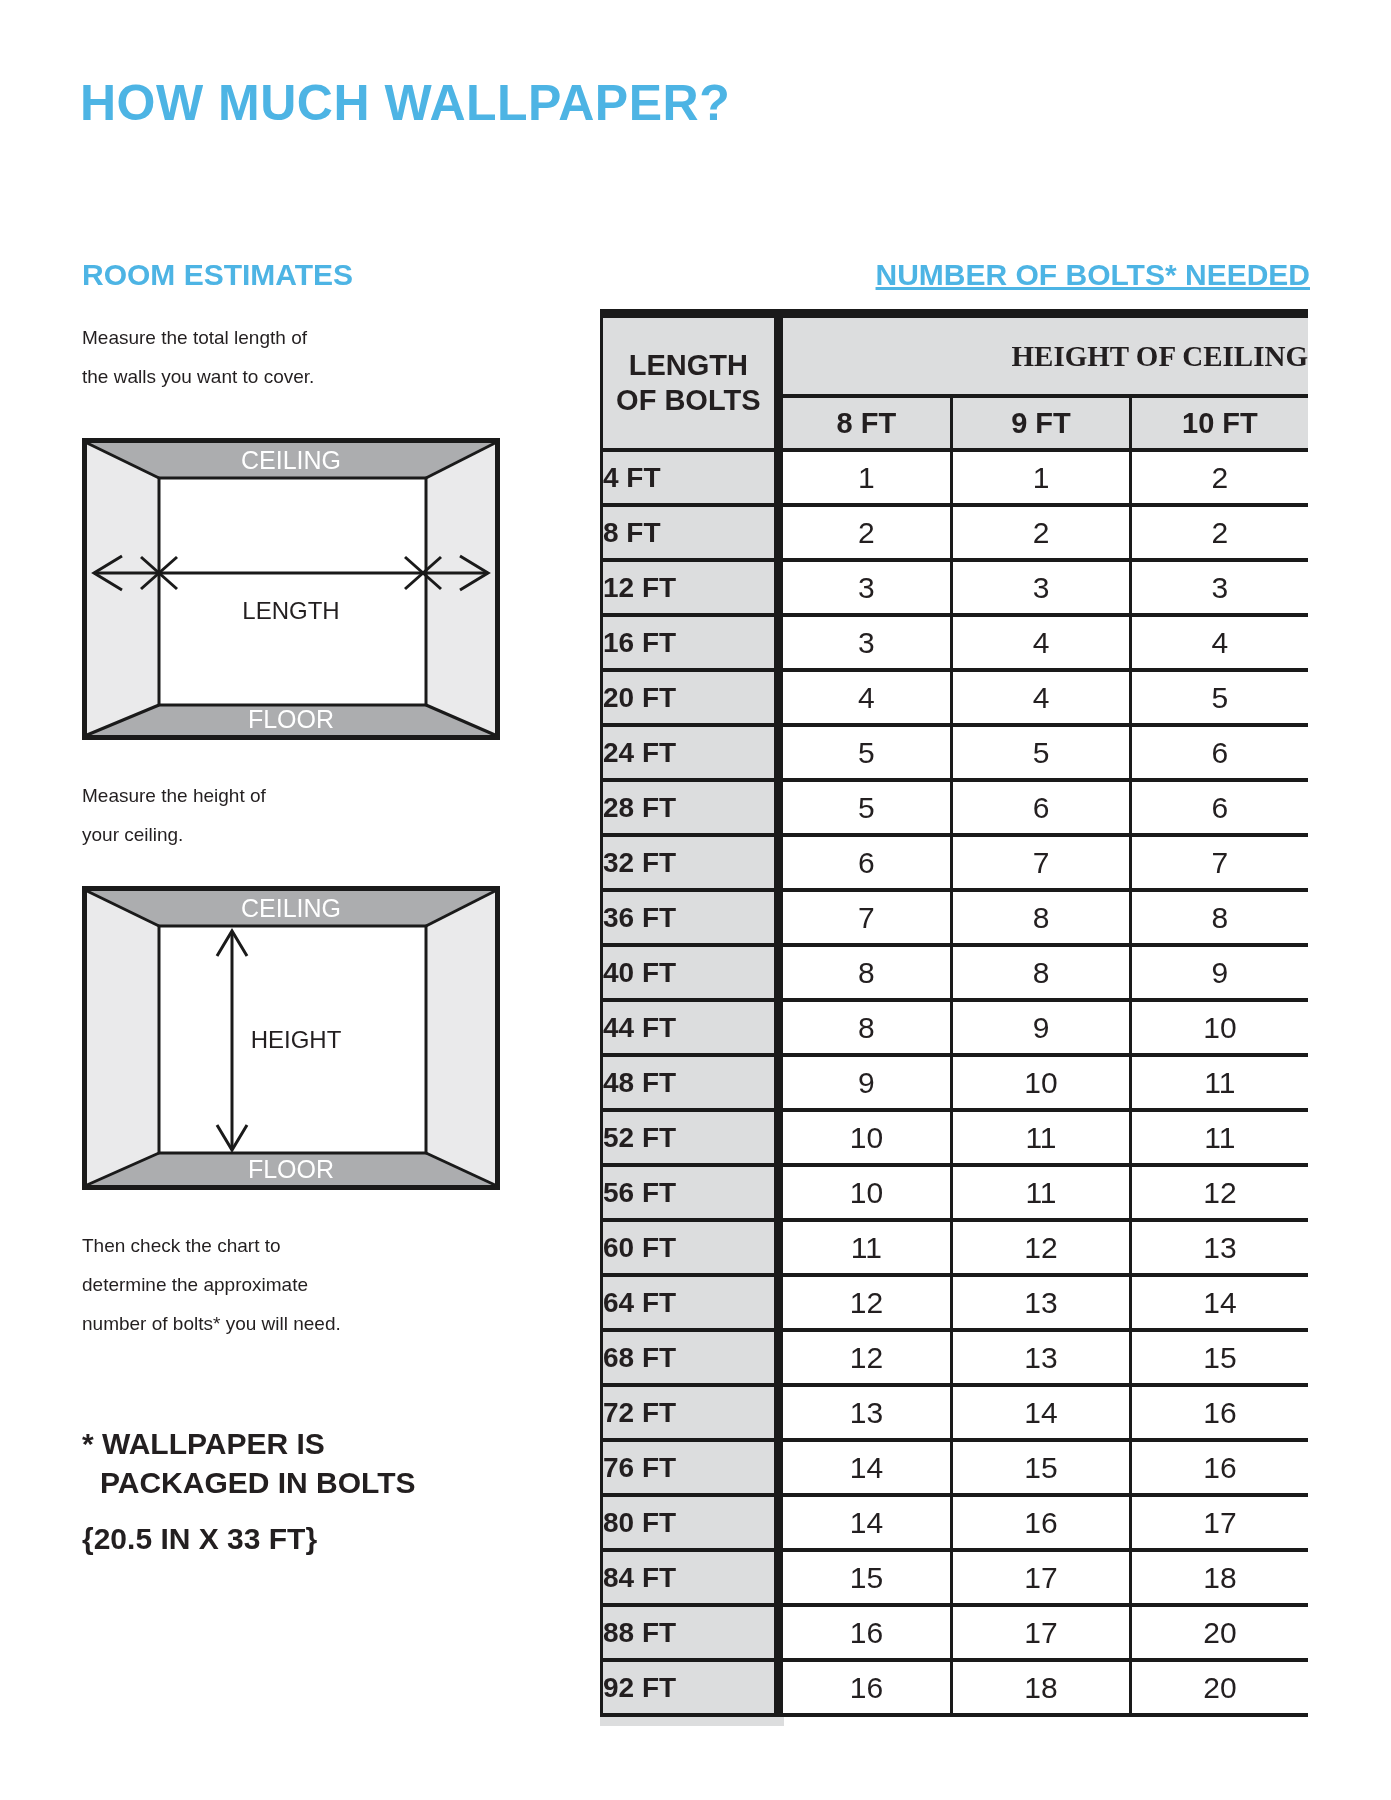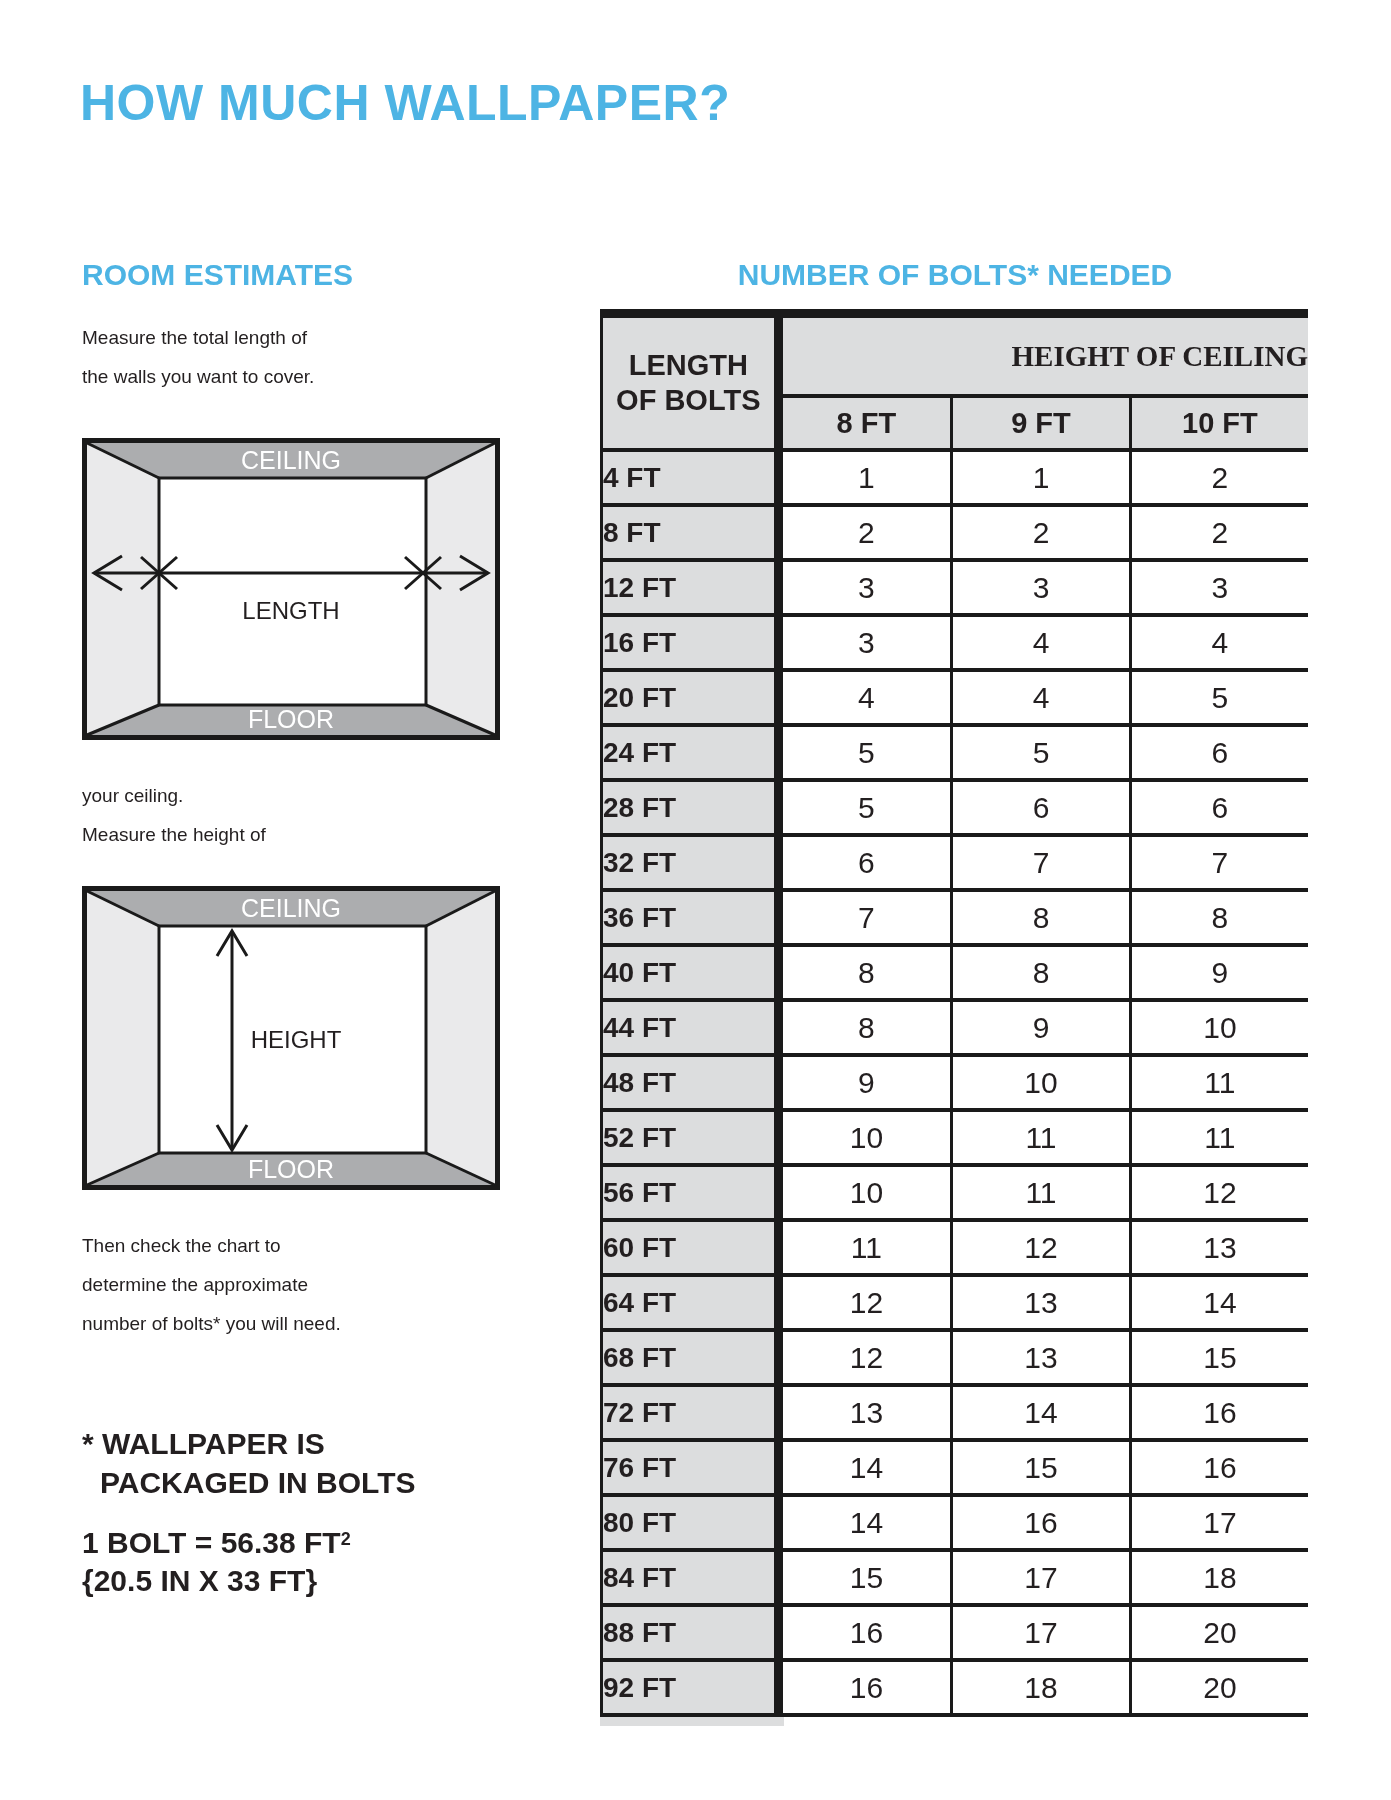--- a/index.html
+++ b/index.html
@@ -18,21 +18,21 @@
   }
   .abs{position:absolute;}
   .page-title{
     left:80px;top:74px;font-size:50px;font-weight:bold;color:var(--blue);
     letter-spacing:0.5px;white-space:nowrap;
   }
   .section-heading{
     font-size:30px;font-weight:bold;color:var(--blue);white-space:nowrap;
   }
   #room-estimates-heading{left:82px;top:258px;}
-  #bolts-heading{left:600px;top:258px;width:710px;text-align:center;}
+  #bolts-heading{left:600px;top:258px;width:710px;text-align:right;text-decoration:underline;}
   .para{font-size:19px;line-height:39px;white-space:nowrap;}
   #para1{left:82px;top:318px;}
   #para2{left:82px;top:776px;}
   #para3{left:82px;top:1226px;}
   #diagram1{left:82px;top:438px;}
   #diagram2{left:82px;top:886px;}
   #footnote{left:82px;top:1424px;font-size:30px;font-weight:bold;line-height:39px;white-space:nowrap;}
   #footnote .indent{padding-left:18px;}
   #bolt-spec{left:82px;top:1520px;font-size:30px;font-weight:bold;line-height:38px;white-space:nowrap;}
   #bolt-spec sup{font-size:18px;vertical-align:8px;}
@@ -112,22 +112,22 @@
       <line x1="323" y1="119" x2="359" y2="151"></line>
       <line x1="323" y1="151" x2="359" y2="119"></line>
     </g>
     <text x="209" y="31" text-anchor="middle" font-size="25" fill="#ffffff">CEILING</text>
     <text x="209" y="290" text-anchor="middle" font-size="25" fill="#ffffff">FLOOR</text>
     <text x="209" y="181" text-anchor="middle" font-size="24" fill="#231F20">LENGTH</text>
   </svg>
 </div>
 
 <div class="abs para" id="para2">
+  <div>Measure the height of</div>
   <div>your ceiling.</div>
-  <div>Measure the height of</div>
 </div>
 
 <div class="abs" id="diagram2">
   <svg class="diagram-svg" width="418" height="304" viewBox="0 0 418 304">
     <rect x="2.5" y="2.5" width="413" height="299" fill="#ffffff" stroke="#1A1A1A" stroke-width="5"></rect>
     <polygon points="5,5 413,5 344,40 77,40" fill="#ACADAF"></polygon>
     <polygon points="5,299 413,299 344,267 77,267" fill="#ACADAF"></polygon>
     <polygon points="5,5 77,40 77,267 5,299" fill="#EAEAEB"></polygon>
     <polygon points="413,5 344,40 344,267 413,299" fill="#EAEAEB"></polygon>
     <rect x="77" y="40" width="267" height="227" fill="#ffffff" stroke="#1A1A1A" stroke-width="3"></rect>
@@ -153,21 +153,20 @@
   <div>determine the approximate</div>
   <div>number of bolts* you will need.</div>
 </div>
 
 <div class="abs" id="footnote">
   <div>* WALLPAPER IS</div>
   <div class="indent">PACKAGED IN BOLTS</div>
 </div>
 
 <div class="abs" id="bolt-spec">
-  <div><span>1 BOLT = 56.38 FT</span><sup>2</sup></div>
   <div>{20.5 IN X 33 FT}</div>
 </div>
 
 <div class="abs" id="table-wrap">
   <div id="table-topbar"></div>
   <table>
     <colgroup>
       <col style="width:174px">
         <col style="width:171px">
         <col style="width:176px">

